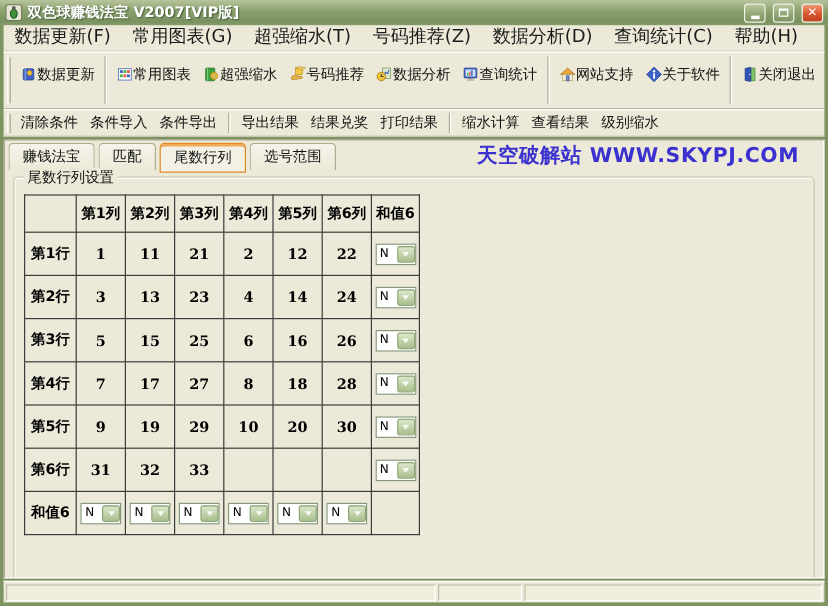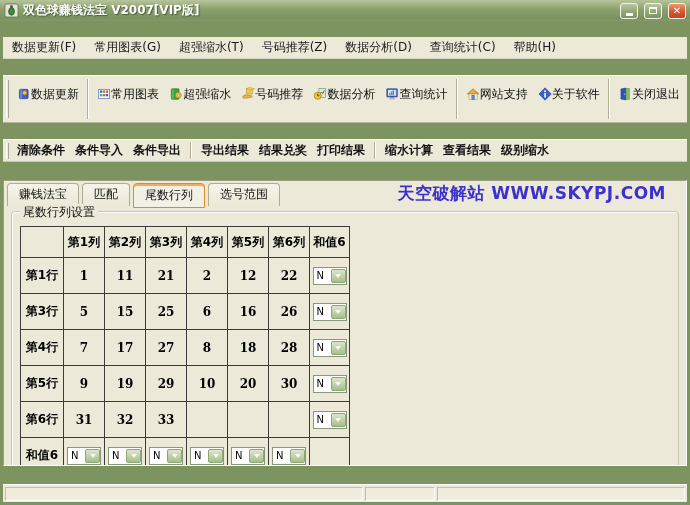--- a/index.html
+++ b/index.html
@@ -2,21 +2,20 @@
 <html><head>
 <meta charset="utf-8">
 <style>
   * { box-sizing: border-box; margin: 0; padding: 0; }
   html,body { width: 690px; height: 505px; font-family: "DejaVu Sans", sans-serif; }
   .window {
     width: 690px; height: 505px;
     background: #7D9460;
     display: flex; flex-direction: column;
     overflow: hidden;
-    gap: 16px;
   }
   
   .titlebar {
     height: 21px; flex: 0 0 21px;
     background: linear-gradient(#B7C49C, #8BA06D 45%, #7A9260 85%, #86996A);
     display: flex; align-items: center; padding: 0 4px; gap: 4px;
   }
   .app-icon { width: 15px; height: 15px; flex: 0 0 15px; }
   .title-text {
     flex: 1; color: #fff; font-size: 12px; font-weight: bold;
@@ -27,22 +26,22 @@
     border: 1px solid #F0F4E8; display: flex; align-items: center; justify-content: center;
     background: linear-gradient(#B9C6A0, #8FA471 60%, #7E9462);
     color: #fff; font-size: 10px; font-weight: bold; cursor: default;
   }
   .tb-ctl.close { background: linear-gradient(#EE9A76, #D9542E 55%, #C44322); }
   .glyph-min { width: 7px; height: 3px; background: #fff; margin-top: 7px; }
   .glyph-max { width: 8px; height: 7px; border: 1px solid #fff; border-top: 2px solid #fff; }
   
   .menubar {
     height: 22px; flex: 0 0 22px; background: #ECE9D8;
-    margin: 0 3px; display: flex; align-items: flex-start;
-    border-bottom: 1px solid #D8D4C0; font-size: 12px; color: #1A1A1A;
+    margin: 0 3px; display: flex; align-items: flex-end;
+    border-bottom: 1px solid #D8D4C0; font-size: 15px; color: #1A1A1A;
   }
   .menu-item { padding: 2px 9px; white-space: nowrap; }
   
   .toolbar {
     height: 48px; flex: 0 0 48px; background: #ECE9D8; margin: 0 3px;
     border-top: 1px solid #fff; border-bottom: 1px solid #B8B49E;
     display: flex; align-items: center; padding: 1px 2px;
   }
   .gripper { width: 3px; height: 38px; border-left: 1px solid #fff; border-right: 1px solid #A8A591; margin: 0 3px 0 1px; }
   .tb-button {
@@ -50,21 +49,21 @@
     padding: 2px 4px 12px; min-width: 54px; height: 44px; border: 1px solid transparent; border-radius: 2px;
   }
   .tb-icon { width: 24px; height: 22px; display: block; }
   .tb-icon svg { width: 100%; height: 100%; display: block; }
   .tb-label { font-size: 12px; color: #111; white-space: nowrap; margin-top: 1px; }
   .tb-sep { width: 0; height: 40px; border-left: 1px solid #B2AE98; border-right: 1px solid #fff; margin: 0 3px; }
   
   .actionbar {
     height: 23px; flex: 0 0 23px; background: #ECE9D8; margin: 0 3px;
     border-top: 1px solid #fff; border-bottom: 1px solid #C8C4B0;
-    display: flex; align-items: center; padding: 0 2px; font-size: 12px; font-weight: bold;
+    display: flex; align-items: center; padding: 0 2px; font-size: 12px;
   }
   .actionbar .gripper { height: 16px; }
   .ab-button { padding: 2px 5px; white-space: nowrap; color: #111; }
   .ab-sep { width: 0; height: 17px; border-left: 1px solid #B2AE98; border-right: 1px solid #fff; margin: 0 4px; }
   
   .client {
     flex: 1; margin: 2px 3px 2px 3px; background: #ECE9D8; position: relative;
     border: 1px solid; border-color: #9E9B86 #FFFFFF #FFFFFF #9E9B86;
     padding: 2px 2px 0 2px; overflow: hidden;
   }
@@ -316,20 +315,33 @@
               <td class="num">21</td>
               <td class="num">2</td>
               <td class="num">12</td>
               <td class="num">22</td>
               <td><span class="combo">
                   <span class="combo-val">N</span>
                   <span class="combo-btn"></span>
                 </span></td>
             </tr>
             <tr>
+              <th>第2行</th>
+              <td class="num">3</td>
+              <td class="num">13</td>
+              <td class="num">23</td>
+              <td class="num">4</td>
+              <td class="num">14</td>
+              <td class="num">24</td>
+              <td><span class="combo">
+                  <span class="combo-val">N</span>
+                  <span class="combo-btn"></span>
+                </span></td>
+            </tr>
+            <tr>
               <th>第3行</th>
               <td class="num">5</td>
               <td class="num">15</td>
               <td class="num">25</td>
               <td class="num">6</td>
               <td class="num">16</td>
               <td class="num">26</td>
               <td><span class="combo">
                   <span class="combo-val">N</span>
                   <span class="combo-btn"></span>

